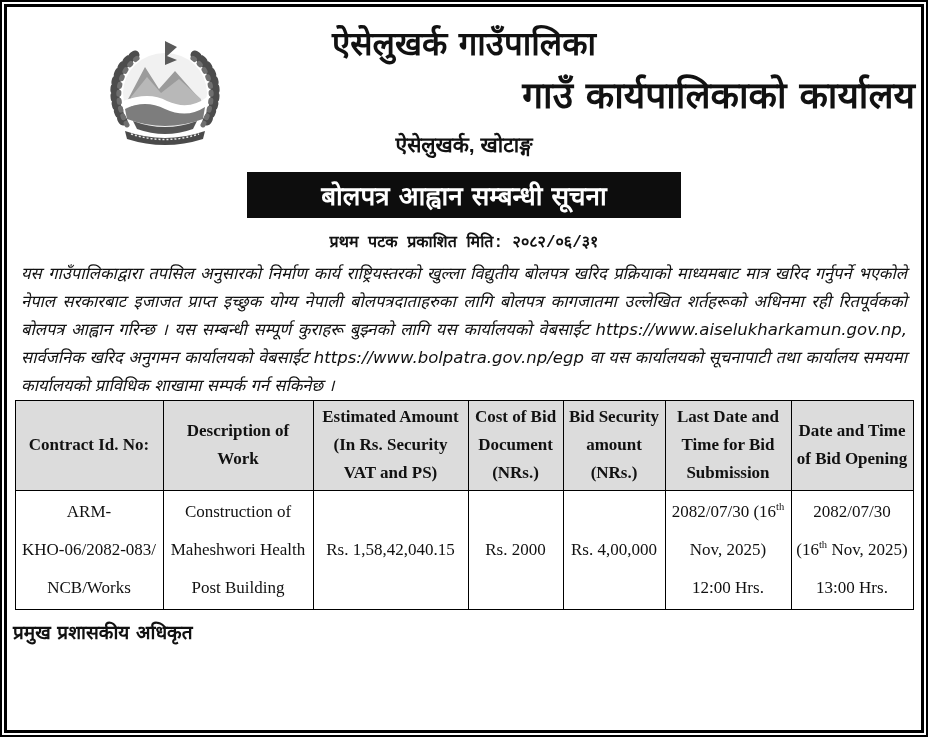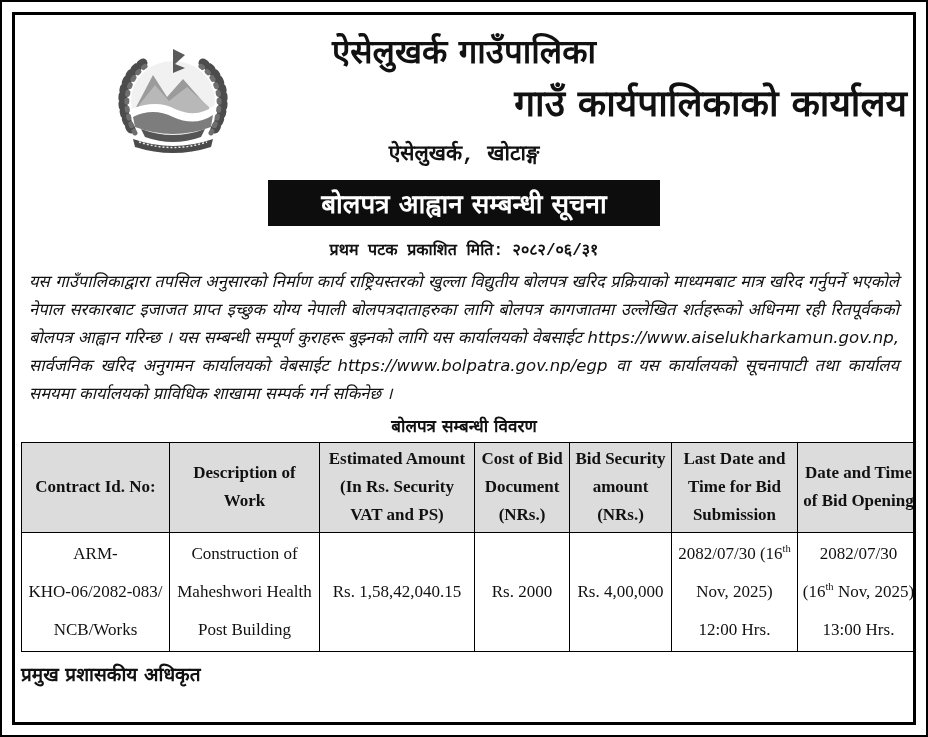--- a/index.html
+++ b/index.html
@@ -4,21 +4,21 @@
 <style>
   * { margin: 0; padding: 0; box-sizing: border-box; }
   html, body { background: #f5f5f5; }
   body { font-family: "Liberation Serif", "DejaVu Serif", serif; color: #111; }
 
   .page {
     width: 928px; height: 737px;
     margin: 0 auto;
     background: #ffffff;
     border: 2px solid #000;
-    padding: 10px;
+    padding: 2px;
   }
   .page-inner {
     width: 100%; height: 100%;
     border: 3px solid #000;
     padding: 4px 6px 0 6px;
     position: relative;
     overflow: hidden;
   }
 
   
@@ -32,26 +32,26 @@
     font-size: 33px; font-weight: bold; line-height: 1.25;
     padding-top: 12px;
   }
   .office-name {
     font-family: "DejaVu Sans", "Liberation Sans", sans-serif;
     font-size: 37px; font-weight: bold; line-height: 1.2;
     margin-top: 10px;
     text-align: right;
   }
   .addr {
-    font-family: Liberation Mono, monospace;
+    font-family: Liberation Sans, sans-serif;
     font-size: 21px; font-weight: bold; margin-top: 11px;
   }
   .notice-banner {
     margin: 14px auto 0 auto;
-    width: 392px; height: 46px;
+    width: 434px; height: 46px;
     background: #0d0d0d; color: #fff;
     font-family: "DejaVu Sans", "Liberation Sans", sans-serif;
     font-size: 26px; font-weight: bold;
     display: flex; align-items: center; justify-content: center;
   }
   .published-line {
     font-family: Liberation Mono, monospace;
     font-size: 16px; font-weight: bold; margin-top: 12px;
   }
 
@@ -138,21 +138,20 @@
       <h2 class="office-name">गाउँ कार्यपालिकाको कार्यालय</h2>
       <div class="addr">ऐसेलुखर्क, खोटाङ्ग</div>
       <div class="notice-banner">
         <span>बोलपत्र आह्वान सम्बन्धी सूचना</span>
       </div>
       <div class="published-line">प्रथम पटक प्रकाशित मिति: २०८२/०६/३१</div>
     </header>
 
     <p class="body-paragraph">यस गाउँपालिकाद्वारा तपसिल अनुसारको निर्माण कार्य राष्ट्रियस्तरको खुल्ला विद्युतीय बोलपत्र खरिद प्रक्रियाको माध्यमबाट मात्र खरिद गर्नुपर्ने भएकोले नेपाल सरकारबाट इजाजत प्राप्त इच्छुक योग्य नेपाली बोलपत्रदाताहरुका लागि बोलपत्र कागजातमा उल्लेखित शर्तहरूको अधिनमा रही रितपूर्वकको बोलपत्र आह्वान गरिन्छ । यस सम्बन्धी सम्पूर्ण कुराहरू बुझ्नको लागि यस कार्यालयको वेबसाईट https://www.aiselukharkamun.gov.np, सार्वजनिक खरिद अनुगमन कार्यालयको वेबसाईट https://www.bolpatra.gov.np/egp वा यस कार्यालयको सूचनापाटी तथा कार्यालय समयमा कार्यालयको प्राविधिक शाखामा सम्पर्क गर्न सकिनेछ ।</p>
 
-    <div class="table-caption">बोलपत्र सम्बन्धी विवरण</div>
 
     <table class="bid-table">
       <colgroup>
         <col style="width:148px">
           <col style="width:150px">
           <col style="width:155px">
         <col style="width:95px">
           <col style="width:102px">
           <col style="width:126px">
           <col style="width:122px">

